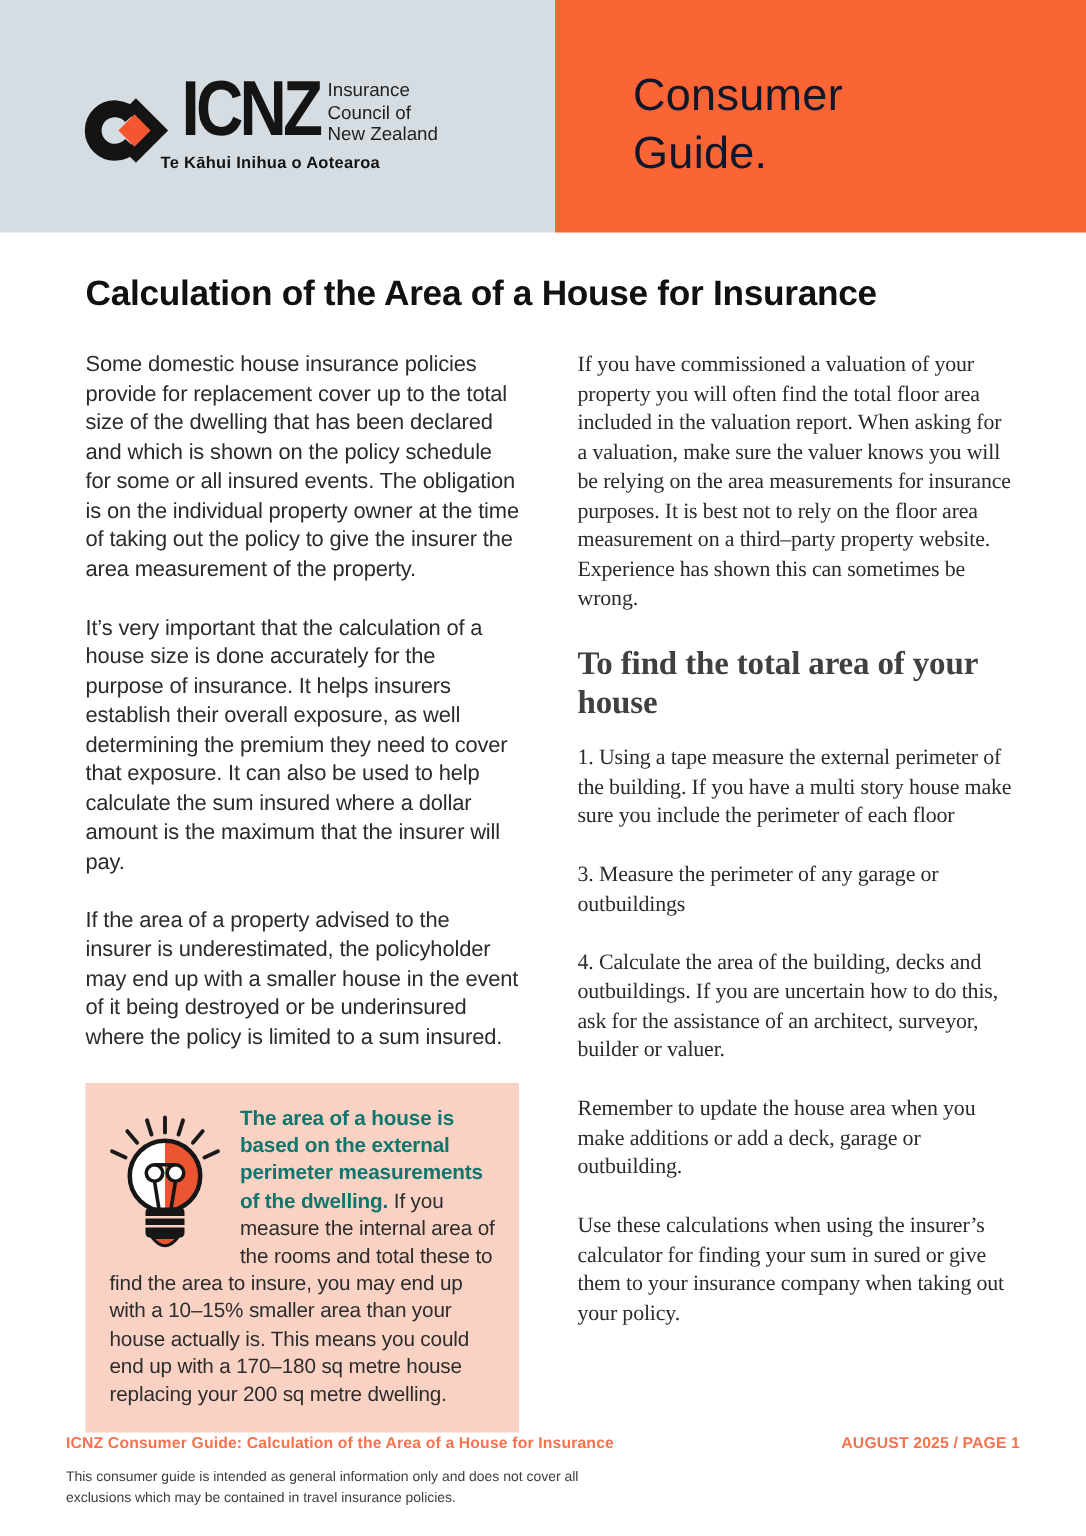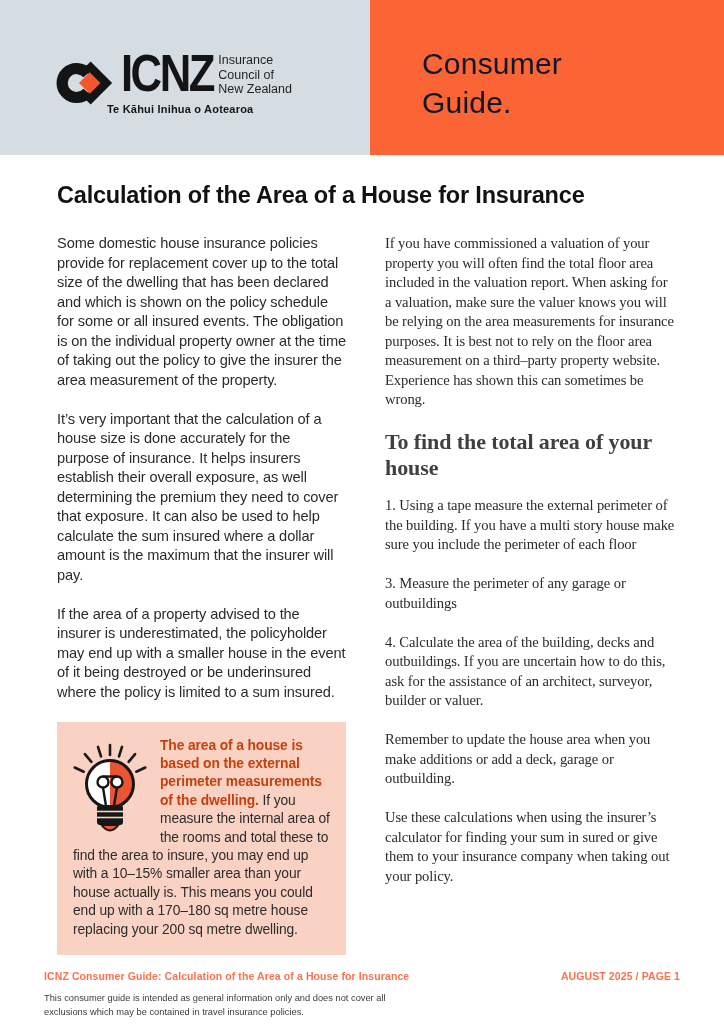--- a/index.html
+++ b/index.html
@@ -5,21 +5,21 @@
   html,body{margin:0;padding:0;background:#ffffff;}
   body{font-family:"Liberation Sans",sans-serif;color:#2b2b2b;}
   .page{position:relative;width:724px;height:1024px;background:#ffffff;overflow:hidden;}
 
   
   .masthead{display:flex;height:155px;}
   .masthead-left{width:370px;background:#d6dde2;box-sizing:border-box;padding:50px 0 0 56px;}
   .masthead-right{flex:1;background:#fb6434;box-sizing:border-box;padding:44px 0 0 52px;}
   .banner-title{font-size:30px;line-height:39px;font-weight:400;color:#0f172a;white-space:pre-line;letter-spacing:.2px;}
 
-  .logo{display:flex;align-items:center;}
+  .logo{display:flex;align-items:flex-end;}
   .logo-mark{width:58px;height:56px;flex:0 0 auto;margin-top:2px;}
   .logo-body{margin-left:7px;}
   .logo-top{display:flex;align-items:flex-start;}
   .logo-acronym{font-size:52px;line-height:46px;font-weight:800;letter-spacing:-3px;color:#141414;
                 display:inline-block;transform:scaleX(.84);transform-origin:left top;}
   .logo-fullname{font-size:12.5px;line-height:14.5px;font-weight:500;color:#1f1f1f;
                  white-space:pre-line;margin-left:-12px;padding-top:3px;}
   .logo-maori{font-size:11px;font-weight:700;color:#141414;margin-top:6px;margin-left:-14px;letter-spacing:.2px;}
 
   
@@ -29,24 +29,24 @@
   .col-left{width:289px;margin-right:39px;flex:0 0 auto;}
   .col-right{width:292px;flex:0 0 auto;font-family:Liberation Serif, serif;}
   p.body{font-size:14.6px;line-height:19.5px;margin:0 0 19.5px;letter-spacing:-.1px;color:#2b2b2b;}
   h2{font-size:22px;font-weight:700;color:#404040;margin:5px 0 15px;letter-spacing:-.1px;}
 
   
   .callout{background:#fad2c4;padding:15px 16px 16px;margin-top:2px;}
   .callout:after{content:"";display:block;clear:both;}
   .bulb-icon{float:left;width:80px;height:96px;margin:0 10px 4px -3px;}
   .callout p{font-size:13.8px;line-height:18.4px;margin:0;color:#2c2c2c;letter-spacing:-.1px;}
-  .callout strong{font-weight:700;color:#c2410c;}
+  .callout strong{font-weight:700;color:#0f766e;}
 
   
-  footer{position:absolute;left:44px;right:44px;top:956px;margin-top:14px;}
+  footer{position:absolute;left:44px;right:44px;top:956px;}
   .footer-row{display:flex;justify-content:space-between;align-items:baseline;
               color:#f8724e;font-weight:700;font-size:10.5px;letter-spacing:.1px;}
   .disclaimer{margin:10px 0 0;font-size:9.3px;line-height:13.5px;color:#3c3c3c;max-width:358px;font-weight:500;}
 </style>
 </head>
 <body>
 
 <div class="page">
 
   <header class="masthead">

